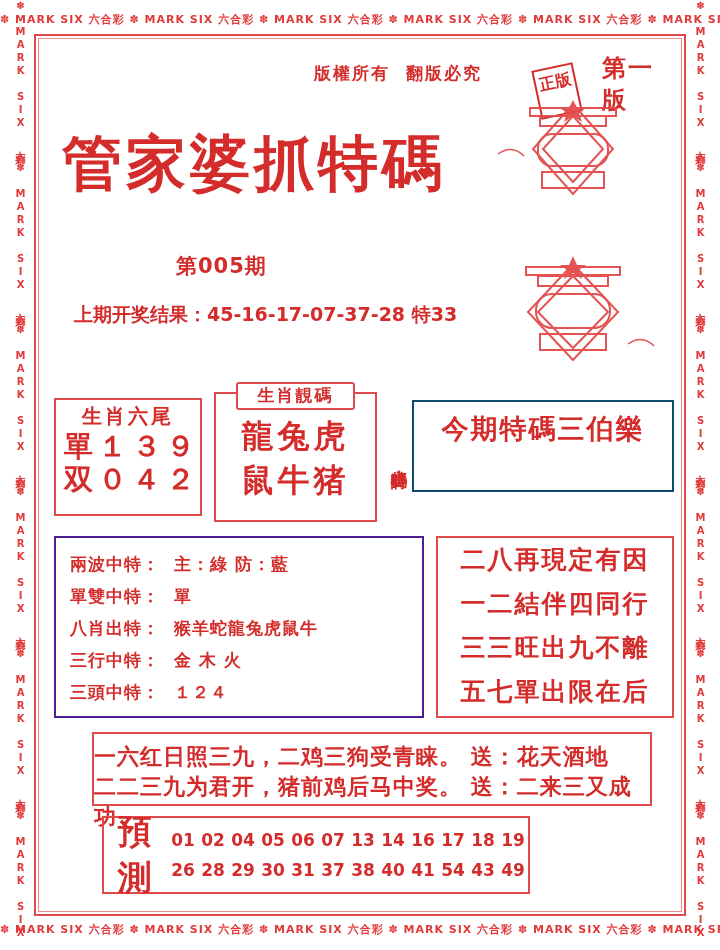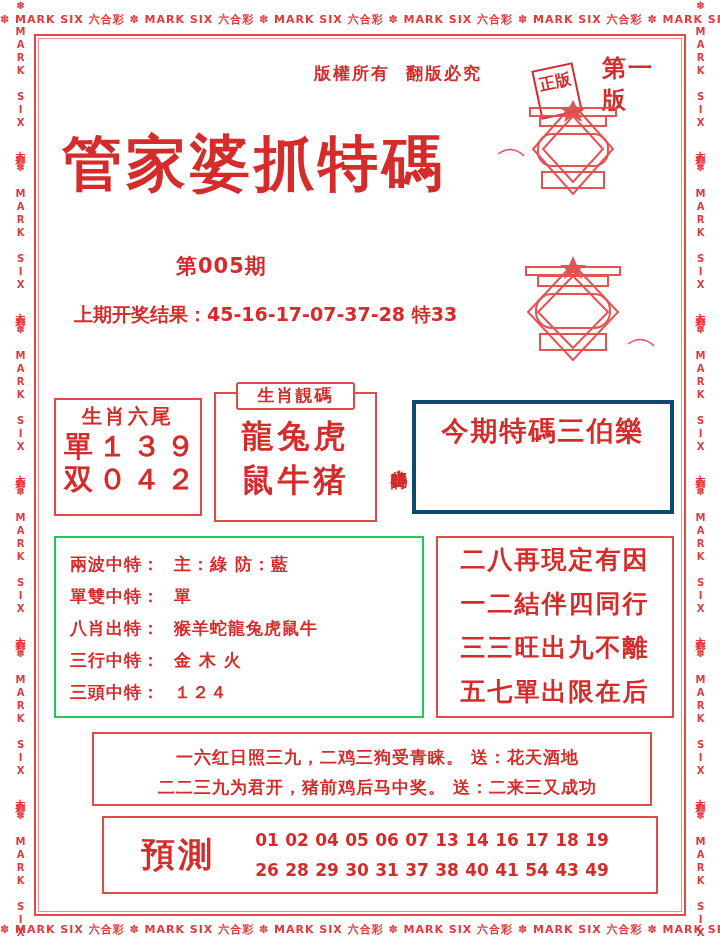--- a/index.html
+++ b/index.html
@@ -129,61 +129,61 @@
     font-size:32px;font-weight:bold;color:#d42b2b;
     text-align:center;letter-spacing:4px;line-height:44px;
   }
   .b2 .r1{margin-top:20px;}
   .vlabel{
     position:absolute;left:322px;top:10px;width:32px;height:112px;
     font-size:16px;font-weight:bold;color:#d42b2b;
     writing-mode:vertical-rl;text-orientation:upright;
     letter-spacing:1px;line-height:17px;text-align:center;
   }
-  .b3{left:358px;top:8px;width:262px;height:114px;border:4px solid #0c4a6e;}
+  .b3{left:358px;top:8px;width:262px;height:92px;border:2px solid #0c4a6e;}
   .b3 .b3-row{
     font-size:27px;font-weight:bold;color:#d42b2b;
     text-align:center;letter-spacing:2px;line-height:54px;
   }
   
   .midleft{
     position:absolute;top:492px;left:10px;width:370px;height:182px;
-    border:2px solid #22c55e;box-sizing:border-box;padding:10px 0 0 14px;
+    border:2px solid #4c1d95;box-sizing:border-box;padding:10px 0 0 14px;
   }
   .mrow{font-size:17px;font-weight:bold;color:#d42b2b;line-height:32px;letter-spacing:1px;}
   .mrow .lbl{display:inline-block;min-width:104px;}
   .midright{
     position:absolute;top:492px;left:392px;width:238px;height:182px;
     border:2px solid #e04a4a;box-sizing:border-box;
   }
   .midright .rrow{
     font-size:25px;font-weight:bold;color:#d42b2b;
     text-align:center;letter-spacing:2px;line-height:44px;
   }
   
   .poem{
     position:absolute;top:688px;left:48px;width:560px;height:74px;
     border:2px solid #e04a4a;box-sizing:border-box;
     padding-top:8px;
   }
   .poem .prow{
-    font-size:17px;font-weight:bold;color:#d42b2b;
-    text-align:center;line-height:30px;letter-spacing:1px;margin-left:11px;
+    font-size:22px;font-weight:bold;color:#d42b2b;
+    line-height:30px;letter-spacing:1px;
   }
   
   .forecast{
-    position:absolute;top:772px;left:58px;width:556px;height:78px;
+    position:absolute;top:772px;left:58px;width:428px;height:78px;
     border:2px solid #e04a4a;box-sizing:border-box;
     display:flex;align-items:center;
   }
   .fc-label{
     width:148px;text-align:center;
     font-size:34px;font-weight:bold;color:#d42b2b;letter-spacing:3px;
   }
-  .fc-nums{flex:1;padding-right:24px;}
+  .fc-nums{flex:1;padding-right:0;}
   .fc-line{
     font-size:17px;font-weight:bold;color:#d42b2b;
     letter-spacing:0px;line-height:30px;white-space:nowrap;
   }
   .fc-line span{display:inline-block;width:30px;text-align:center;}
   
   .blotch{position:absolute;background:#ffffff;opacity:.55;}
 </style>
 </head>
 <body>

